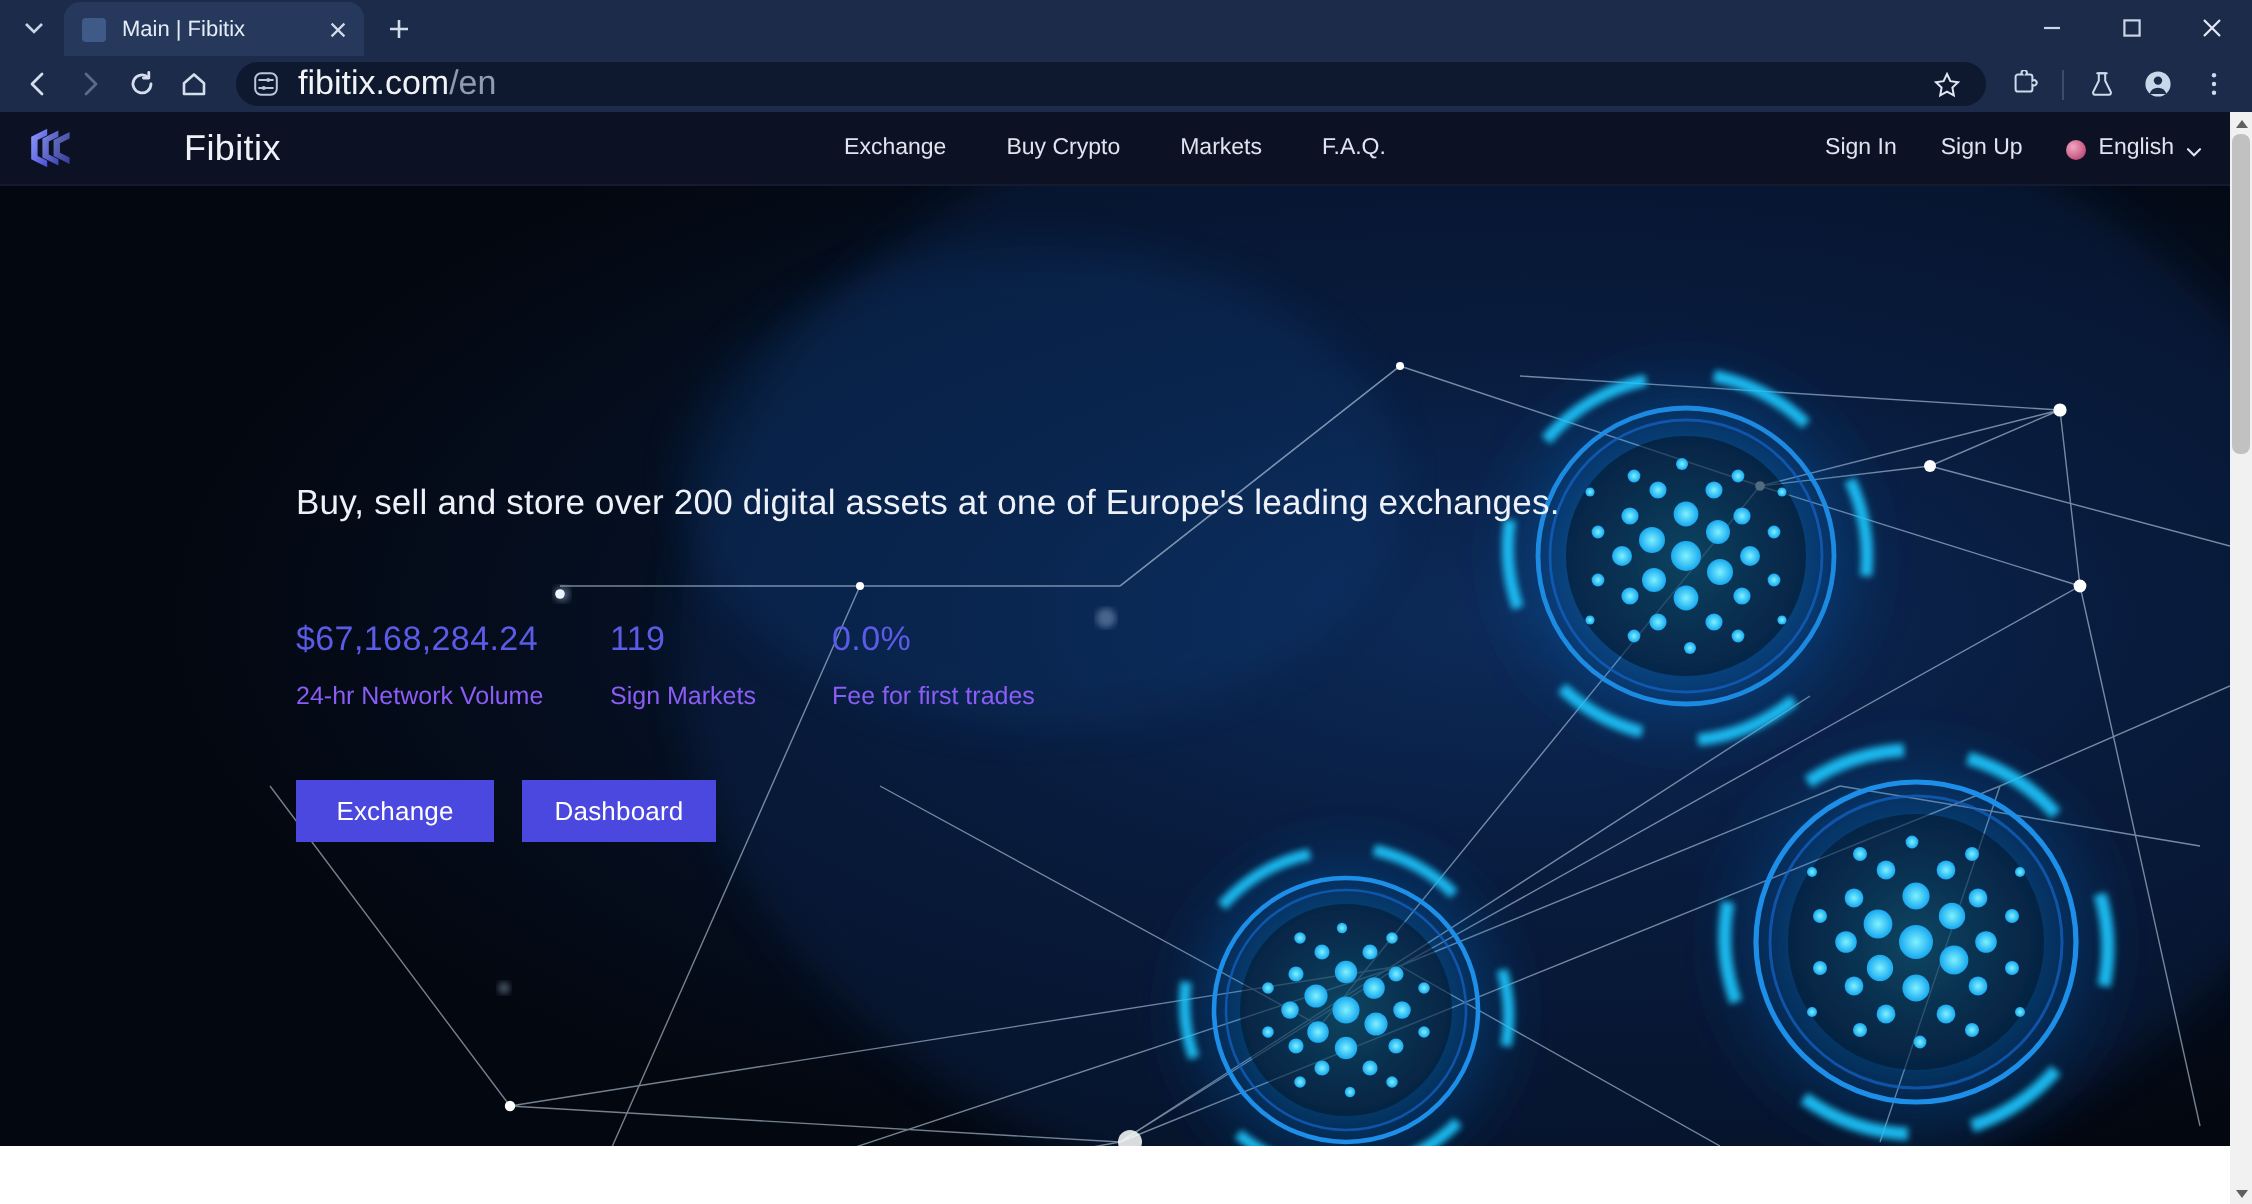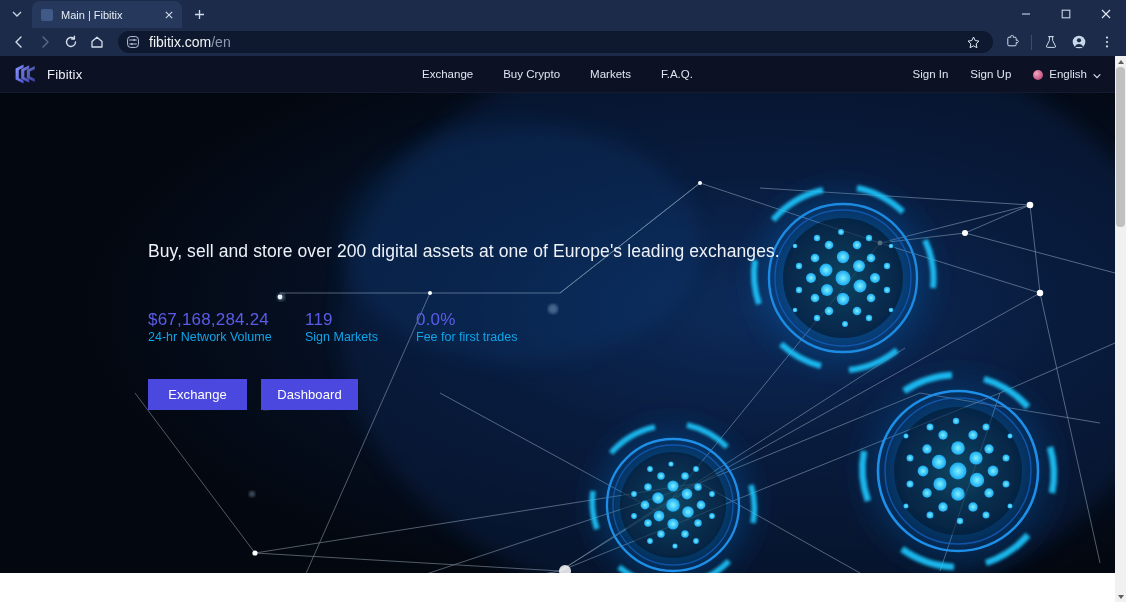--- a/index.html
+++ b/index.html
@@ -70,21 +70,21 @@
   .omnibox {
     flex: 1; height: 22px; margin: 0 6px 0 8px;
     background: #0e1930; border-radius: 11px;
     display: flex; align-items: center; padding: 0 10px 0 7px;
   }
   .omni-icon {
     width: 15px; height: 15px; flex: none; margin-right: 9px;
     display: flex; align-items: center; justify-content: center;
   }
   .omni-icon svg { width: 12px; height: 12px; }
-  .omni-url { font-size: 14px; color: #f1f3f6; white-space: nowrap; }
+  .omni-url { font-size: 17px; color: #f1f3f6; white-space: nowrap; }
   .omni-url .dim { color: #8e9bb3; }
   .omni-star { width: 20px; height: 20px; display:flex; align-items:center; justify-content:center; margin-left:auto;}
   .omni-star svg { width: 13px; height: 13px; }
   .tb-right { display: flex; align-items: center; gap: 2px; }
   .tb-divider { width: 1px; height: 15px; background: #3b4d6e; margin: 0 4px; }
 
   
   .viewport {
     position: absolute; top: 56px; left: 0;
     width: 1126px; height: 546px;
@@ -95,21 +95,21 @@
   
   .site-header {
     position: relative; z-index: 10;
     height: 37px; background: #0c1124;
     display: flex; align-items: center;
     padding: 0 14px;
     border-bottom: 1px solid #141a30;
   }
   .brand { display: flex; align-items: center; gap: 9px; }
   .brand-logo { width: 24px; height: 22px; flex: none; }
-  .brand-name { font-size: 13px; color: #eef1f8; letter-spacing: .2px; }
+  .brand-name { font-size: 18px; color: #eef1f8; letter-spacing: .2px; margin-left: 45px; }
 
   .site-nav {
     position: absolute; left: 0; right: 0;
     display: flex; justify-content: center; gap: 30px;
     pointer-events: none;
   }
   .site-nav a { pointer-events: auto; }
   .nav-link {
     font-size: 11.5px; color: #dfe4ef; text-decoration: none; white-space: nowrap;
   }
@@ -149,21 +149,21 @@
     letter-spacing: .1px;
   }
   .stats { display: flex; margin-top: 48px; gap: 15px; }
   .stat { margin-right: 0; }
   .stat:nth-child(1) { width: 142px; }
   .stat:nth-child(2) { width: 96px; }
   .stat-value {
     font-size: 17px; color: #5b5be8; letter-spacing: .2px; font-weight: 400;
   }
   .stat-label {
-    margin-top: 0; font-size: 12.5px; color: #0ea5e9; white-space: nowrap;
+    margin-top: 11px; font-size: 12.5px; color: #8b5cf6; white-space: nowrap;
   }
   .cta-row { display: flex; gap: 14px; margin-top: 35px; }
   .cta {
     border: none;
     background: #4a48de;
     color: #ffffff;
     font-size: 13px;
     font-family: "Liberation Sans", sans-serif;
     width: 99px; height: 31px;
     cursor: pointer;

